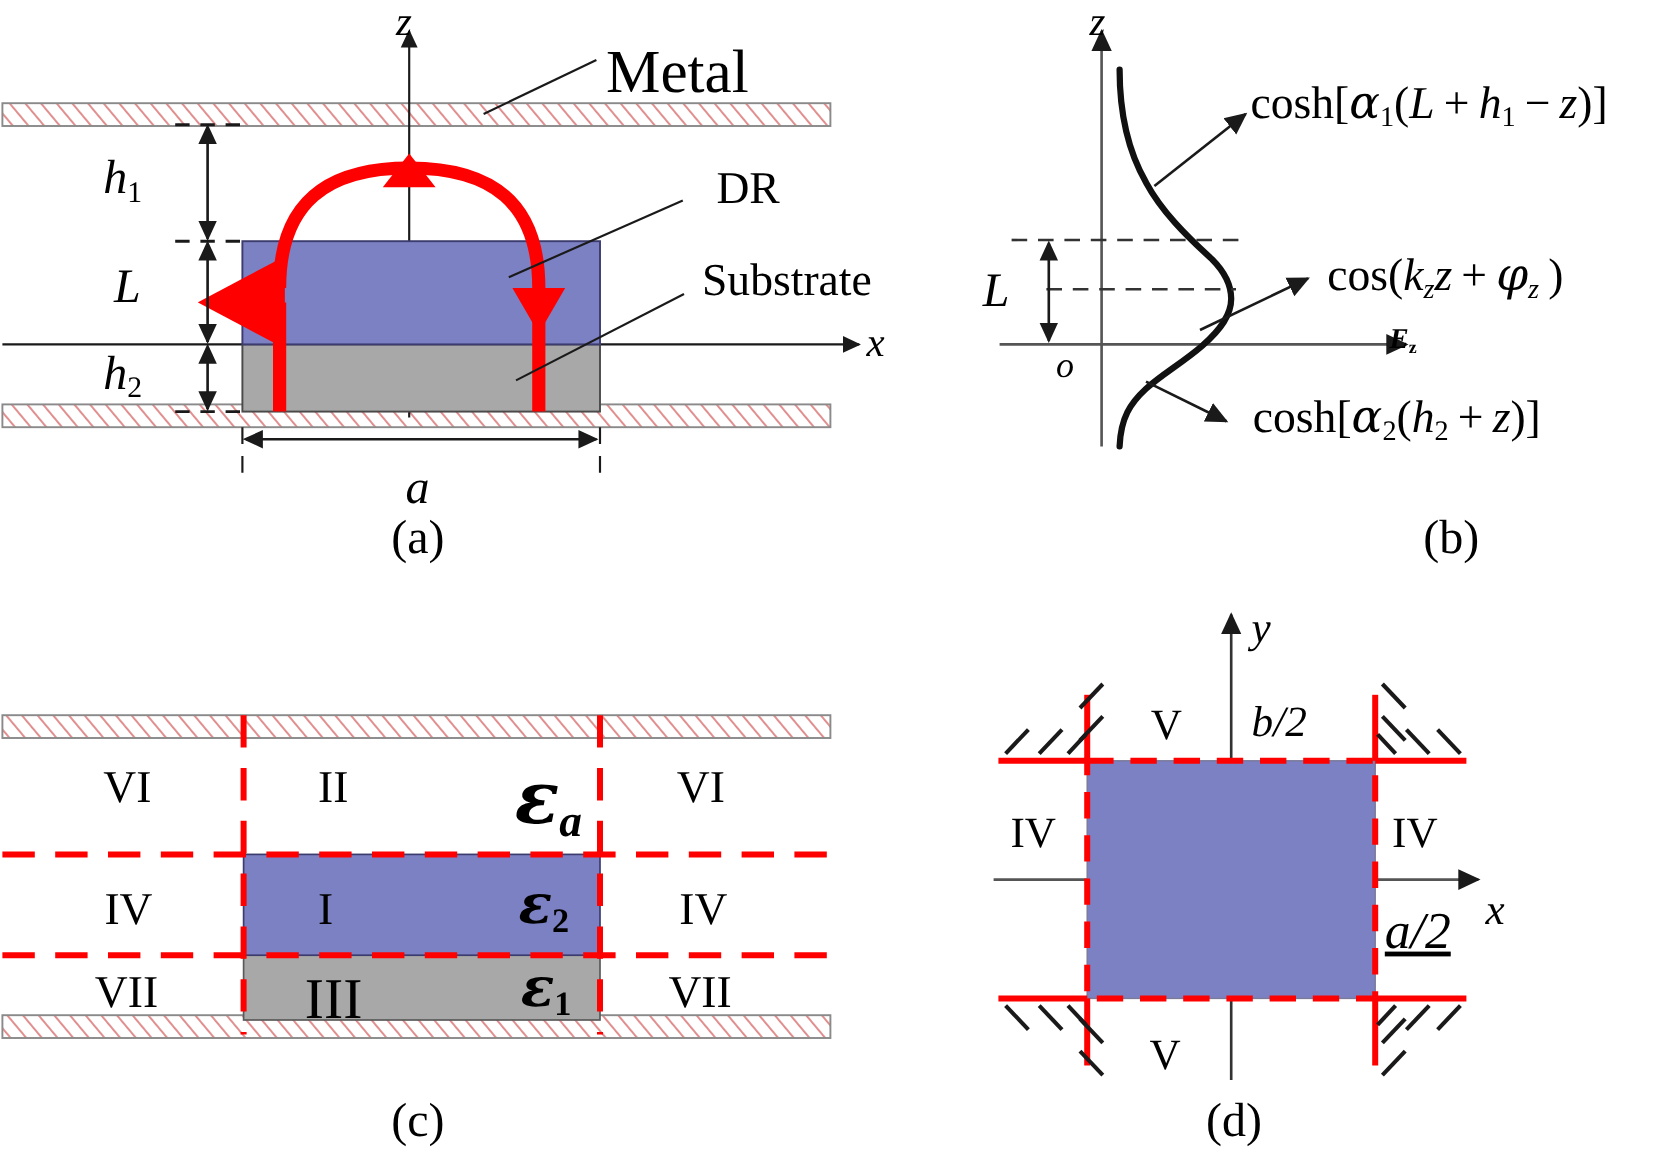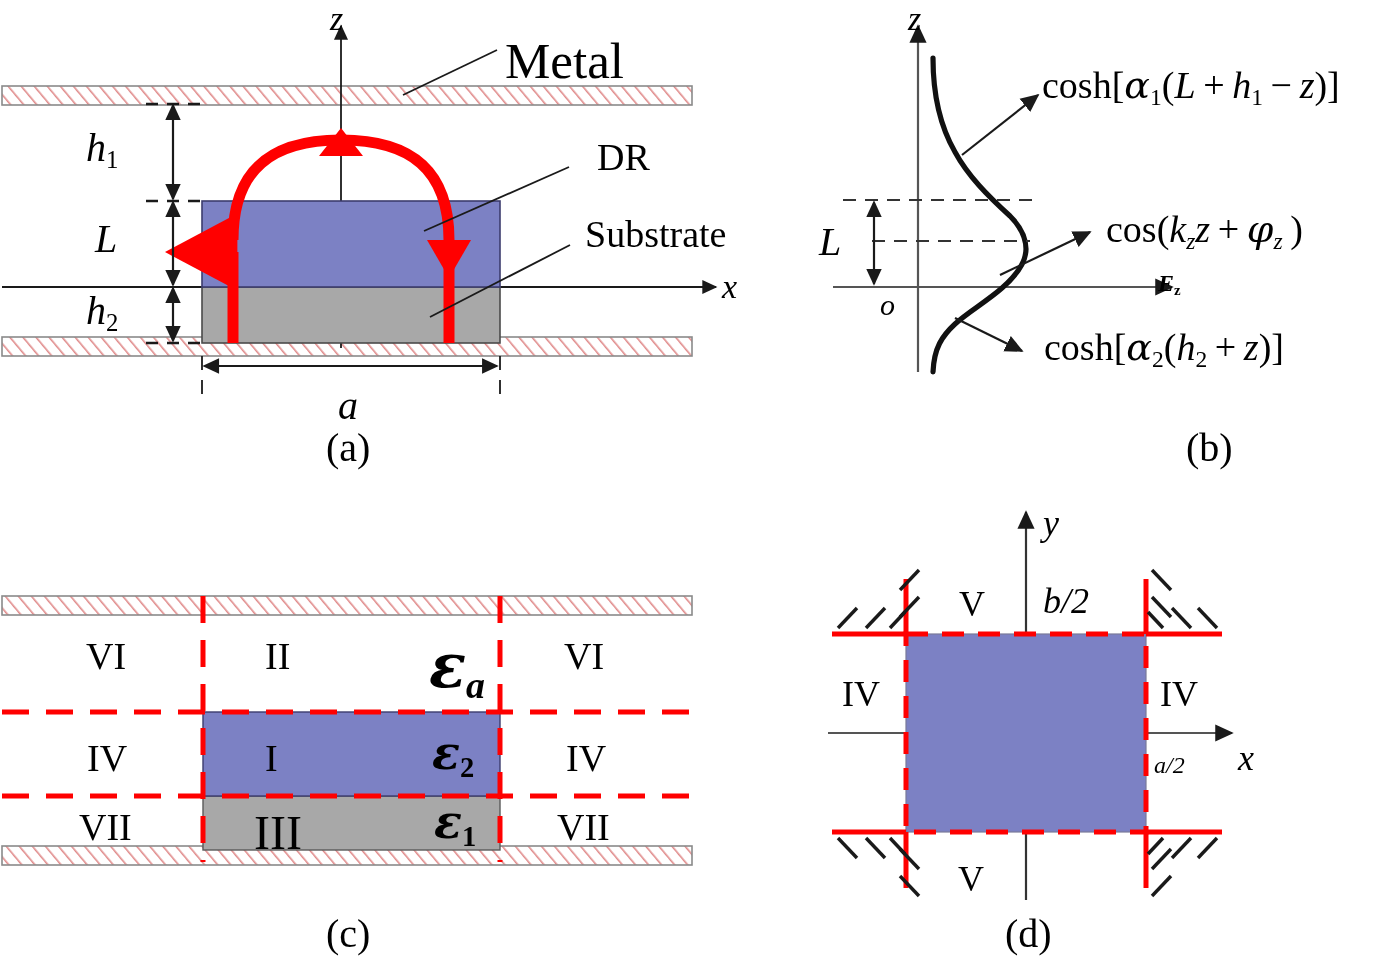--- a/index.html
+++ b/index.html
@@ -252,15 +252,15 @@
 
 <div class="lbl it" style="left:1043px;top:502px;font-size:36px;">y</div>
 <div class="lbl it" style="left:1238px;top:737px;font-size:36px;">x</div>
 
 <div class="lbl" style="left:959px;top:583px;font-size:36px;">V</div>
 <div class="lbl" style="left:958px;top:858px;font-size:36px;">V</div>
 <div class="lbl" style="left:842px;top:673px;font-size:36px;">IV</div>
 <div class="lbl" style="left:1160px;top:673px;font-size:36px;">IV</div>
 
 <div class="lbl it" style="left:1043px;top:580px;font-size:36px;">b/2</div>
-<div class="lbl it" style="left:1154px;top:752px;font-size:24px;">a/2</div>
+<div class="lbl it" style="left:1154px;top:752px;font-size:43px;text-decoration:underline;">a/2</div>
 
 <div class="lbl panel-cap" style="left:1005px;top:910px;">(d)</div>
 
 </body></html>

